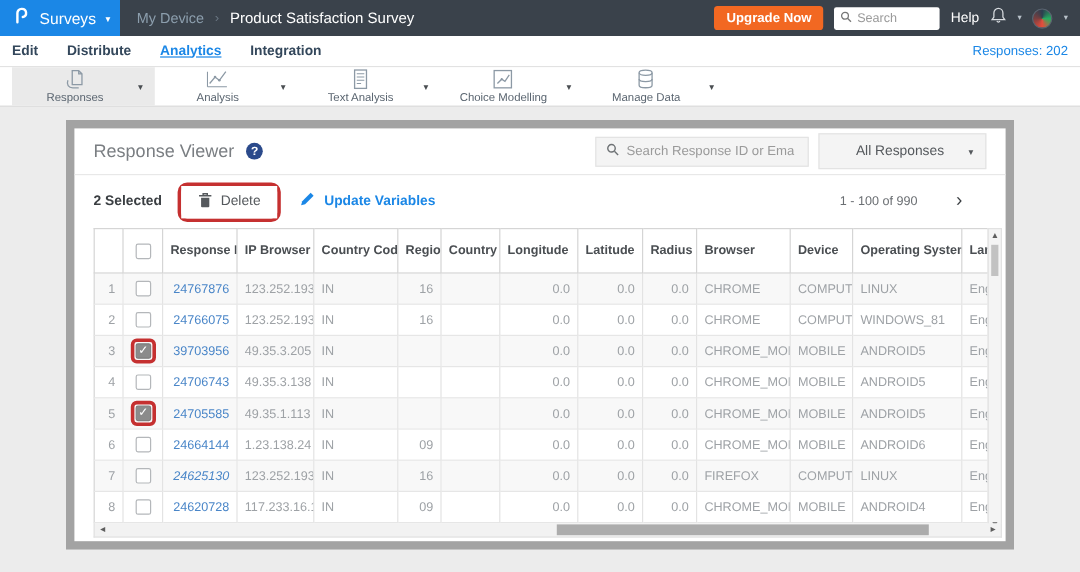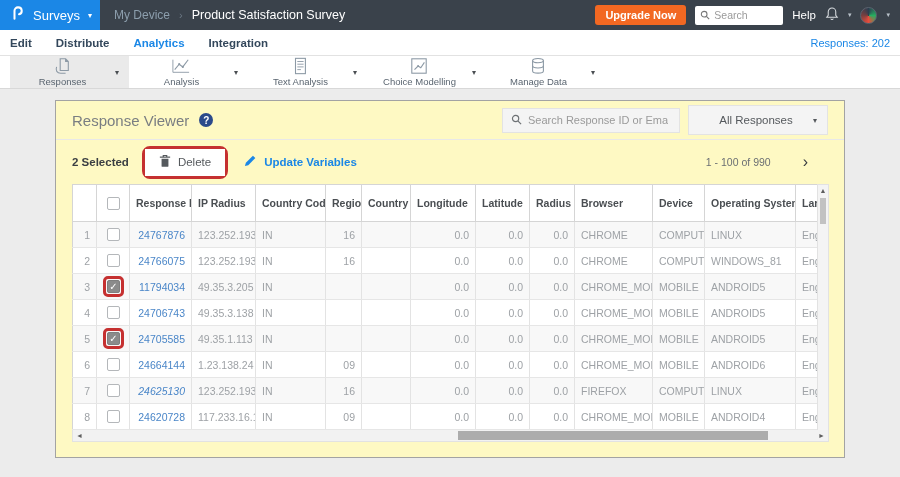--- a/index.html
+++ b/index.html
@@ -19,35 +19,35 @@
   .upgrade-btn { background:#F26822; color:#fff; font-size:11px; font-weight:bold; padding:4px 10px; border-radius:3px; border:none; cursor:pointer; }
   .top-search { background:#fff; border-radius:2px; width:88px; height:19px; display:flex; align-items:center; padding:0 5px; gap:4px; }
   .top-search input { border:none; outline:none; width:62px; font-size:10.5px; color:#333; font-family:"Liberation Sans",sans-serif; }
   .help-label { font-size:11.5px; }
   .tiny-caret { font-size:7px; color:#B9C2CA; }
   .avatar { width:17px; height:17px; border-radius:50%; background:conic-gradient(#2C3E50,#27AE60,#E74C3C,#7B3F3F,#2C3E50); border:1px solid #5A6470; }
 
   
   .subnav { height:26px; background:#fff; border-bottom:1px solid #E2E2E2; display:flex; align-items:center; gap:24px; padding:0 10px; }
   .nav-item { font-size:11.5px; font-weight:bold; color:#33475B; cursor:pointer; }
-  .nav-item.active { color:#1B87E6; }
+  .nav-item.active { color:#1B87E6; text-decoration:underline; }
   .responses-count { margin-left:auto; color:#1B87E6; font-size:11px; }
 
   
   .toolbar { height:33px; background:#fff; border-bottom:1px solid #D8D8D8; display:flex; padding-left:10px; }
   .tool-group { width:119px; display:flex; align-items:center; height:100%; cursor:pointer; }
   .tool-group.selected { background:#EAEAEA; }
   .tool-main { flex:1; display:flex; flex-direction:column; align-items:center; justify-content:center; height:100%; }
   .tool-icon svg { display:block; }
   .tool-label { font-size:9.5px; color:#5A6570; margin-top:1px; }
   .tool-caret { font-size:8px; color:#4A4E52; padding-right:10px; }
 
   
   .page { height:388px; padding-top:11px; }
-  .panel { width:790px; height:358px; margin:0 auto; background:#fef9c3; border:1px solid #a3a3a3; }
+  .panel { width:790px; height:358px; margin:0 auto; background:#ffffff; border:7px solid #a3a3a3; }
   .panel-header { height:39px; border-bottom:1px solid #E8E8E8; display:flex; align-items:center; padding:0 16px; gap:8px; }
   .panel-title { font-size:15px; color:#7A7E82; }
   .help-badge { width:14px; height:14px; border-radius:50%; background:#2B4A8B; color:#fff; font-size:10px; font-weight:bold; display:flex; align-items:center; justify-content:center; margin-left:2px; cursor:pointer; }
   .rv-search { margin-left:auto; width:178px; height:25px; background:#F4F4F4; border:1px solid #E3E3E3; display:flex; align-items:center; padding:0 8px; gap:6px; }
   .rv-search input { border:none; outline:none; background:transparent; width:140px; font-size:11px; color:#555; font-family:"Liberation Sans",sans-serif; }
   .rv-search input::placeholder, .top-search input::placeholder { color:#9A9A9A; }
   .rv-filter { width:140px; height:25px; background:#F4F4F4; border:1px solid #E3E3E3; display:flex; align-items:center; padding:14px 10px; cursor:pointer; }
   .rv-filter-label { flex:1; text-align:center; font-size:11.5px; color:#55595D; }
   .rv-filter-caret { font-size:8px; color:#55595D; }
 
@@ -275,21 +275,21 @@
               <col style="width: 91px;">
               <col style="width: 22px;">
             </colgroup>
           <thead>
               <tr>
                 <th><span></span></th>
                 <th style="text-align: center;"><span class="chk-wrap">
                     <span class="chk"></span>
                   </span></th>
                 <th><span>Response ID</span></th>
-                <th><span>IP Radius</span></th>
+                <th><span>IP Browser</span></th>
                 <th><span>Country Code</span></th>
                 <th><span>Region</span></th>
                 <th><span>Country</span></th>
                 <th><span>Longitude</span></th>
                 <th><span>Latitude</span></th>
                 <th><span>Radius</span></th>
                 <th><span>Browser</span></th>
                 <th><span>Device</span></th>
                 <th><span>Operating System</span></th>
                 <th><span>Lan</span></th>
@@ -330,21 +330,21 @@
                 <td style="text-align: left;">CHROME</td>
                 <td style="text-align: left;">COMPUTER</td>
                 <td style="text-align: left;">WINDOWS_81</td>
                 <td style="text-align: left;">Eng</td>
               </tr>
               <tr class="odd">
                 <td style="text-align: right;">3</td>
                 <td style="text-align: center;"><span class="chk-wrap highlight">
                     <span class="chk checked"></span>
                   </span></td>
-                <td style="text-align: right;"><a class="rid-link">11794034</a></td>
+                <td style="text-align: right;"><a class="rid-link">39703956</a></td>
                 <td style="text-align: left;">49.35.3.205</td>
                 <td style="text-align: left;">IN</td>
                 <td style="text-align: right;"></td>
                 <td style="text-align: left;"></td>
                 <td style="text-align: right;">0.0</td>
                 <td style="text-align: right;">0.0</td>
                 <td style="text-align: right;">0.0</td>
                 <td style="text-align: left;">CHROME_MOBILE</td>
                 <td style="text-align: left;">MOBILE</td>
                 <td style="text-align: left;">ANDROID5</td>

